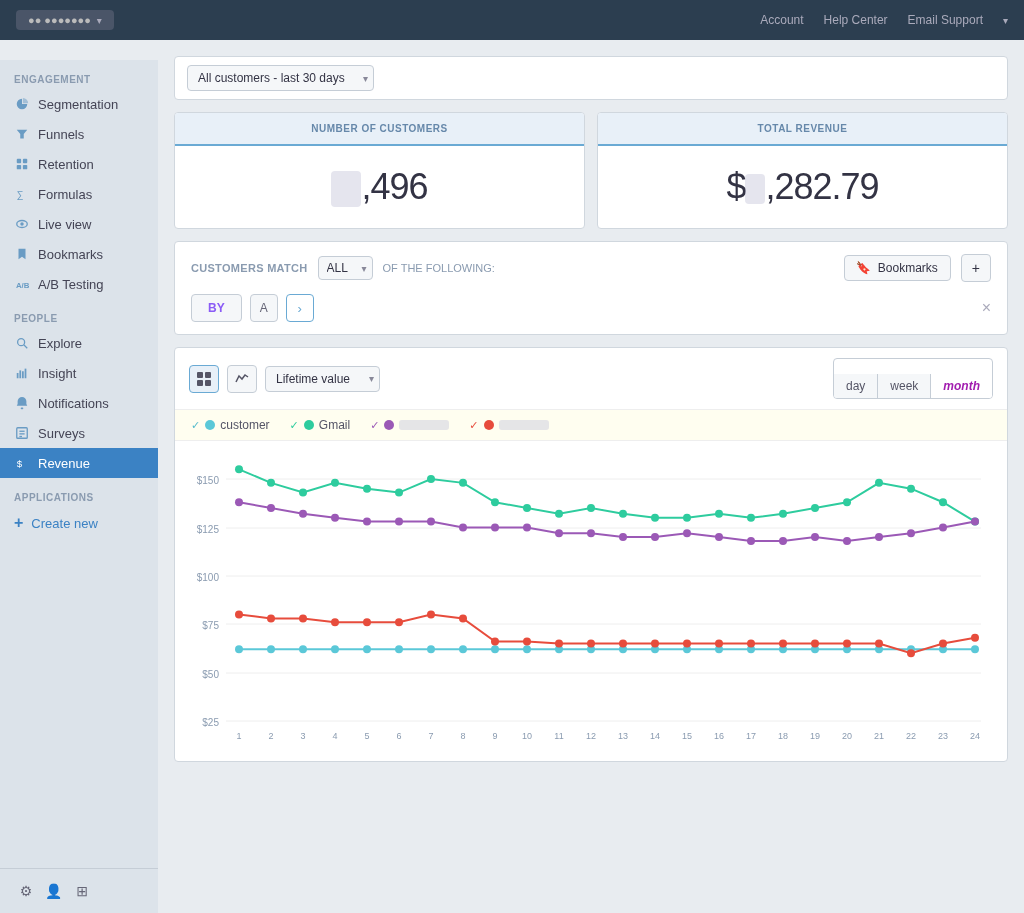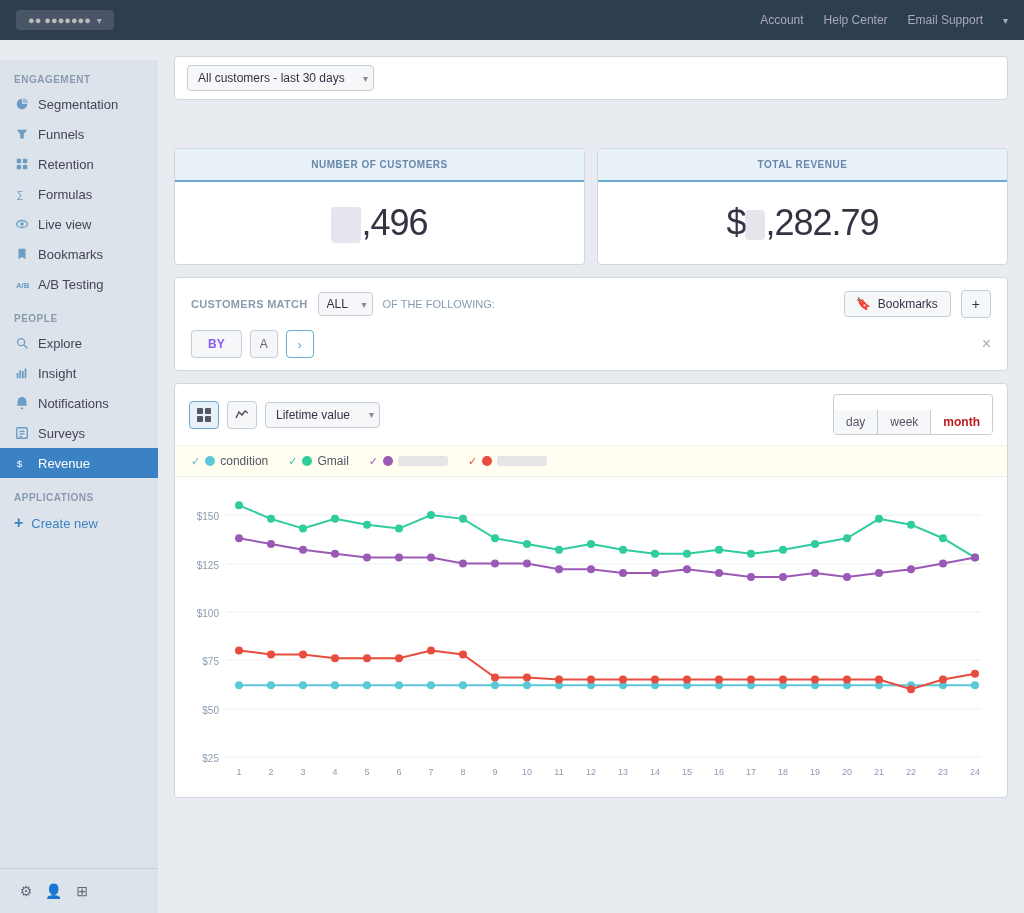--- a/index.html
+++ b/index.html
@@ -29,21 +29,21 @@
     .sidebar-bottom-icon { width: 28px; height: 28px; display: flex; align-items: center; justify-content: center; cursor: pointer; color: #667; font-size: 14px; }
 
     
     .main { flex: 1; padding: 16px; overflow-y: auto; display: flex; flex-direction: column; gap: 12px; }
 
     
     .filter-bar { background: #fff; border: 1px solid #d0d7de; border-radius: 4px; padding: 8px 12px; display: flex; align-items: center; }
 
     
     .stats-row { display: flex; gap: 12px; }
-    .stat-card { flex: 1; background: #fff; border: 1px solid #d0d7de; border-radius: 4px; overflow: hidden; margin-top: 36px; }
+    .stat-card { flex: 1; background: #fff; border: 1px solid #d0d7de; border-radius: 4px; overflow: hidden; }
     .stat-card-header { background: #e8f0f8; border-bottom: 2px solid #6aaad4; padding: 10px 16px; font-size: 10px; font-weight: 700; color: #6688aa; letter-spacing: 0.5px; text-align: center; }
     .stat-card-body { padding: 20px 16px; text-align: center; }
     .stat-value { font-size: 36px; font-weight: 300; color: #334; letter-spacing: -1px; }
     .stat-value .blurred { display: inline-block; background: #ccd; width: 30px; height: 36px; border-radius: 4px; vertical-align: middle; opacity: 0.5; }
     .stat-value .blurred-sm { display: inline-block; background: #ccd; width: 20px; height: 30px; border-radius: 4px; vertical-align: middle; opacity: 0.5; }
 
     
     .filter-section { background: #fff; border: 1px solid #d0d7de; border-radius: 4px; padding: 12px 16px; }
     .filter-row-top { display: flex; align-items: center; gap: 10px; margin-bottom: 12px; }
     .filter-label { font-size: 11px; font-weight: 700; color: #8a9bb0; letter-spacing: 0.3px; }
@@ -57,21 +57,21 @@
     .filter-close { margin-left: auto; font-size: 16px; color: #aab; cursor: pointer; }
 
     
     .chart-section { background: #fff; border: 1px solid #d0d7de; border-radius: 4px; overflow: hidden; }
     .chart-toolbar { display: flex; align-items: center; gap: 8px; padding: 10px 14px; border-bottom: 1px solid #eee; }
     .chart-view-btn { width: 30px; height: 28px; border: 1px solid #c5cdd6; border-radius: 4px; background: #f5f7f9; display: flex; align-items: center; justify-content: center; font-size: 14px; color: #556; cursor: pointer; }
     .chart-view-btn.active { background: #e8f0f8; border-color: #6aaad4; }
     .chart-time-btns { margin-left: auto; display: flex; border: 1px solid #c5cdd6; border-radius: 4px; overflow: hidden; }
     .chart-time-btn { padding: 5px 12px; font-size: 12px; color: #556; background: #f5f7f9; border: none; border-left: 1px solid #c5cdd6; cursor: pointer; margin-top: 15px; }
     .chart-time-btn:first-child { border-left: none; }
-    .chart-time-btn.active { background: #fff; font-weight: 600; color: #b91c1c; }
+    .chart-time-btn.active { background: #fff; font-weight: 600; color: #a21caf; font-style: italic; }
 
     .chart-description { padding: 12px 16px 8px; font-size: 12px; color: #8a9bb0; }
     .chart-area { padding: 0 16px 16px; position: relative; }
 
     
     .chart-legend { display: flex; gap: 20px; align-items: center; padding: 8px 16px; background: #fffef0; border-bottom: 1px solid #eee; }
     .legend-item { display: flex; align-items: center; gap: 5px; font-size: 12px; color: #556; }
     .legend-check { color: #5bc; font-size: 11px; }
     .legend-dot { width: 10px; height: 10px; border-radius: 50%; }
     .legend-label-blurred { display: inline-block; background: #ccd; width: 50px; height: 10px; border-radius: 3px; opacity: 0.5; vertical-align: middle; }
@@ -312,21 +312,21 @@
           <button class="chart-time-btn">day</button>
           <button class="chart-time-btn">week</button>
           <button class="chart-time-btn active">month</button>
         </div>
       </div>
 
       <div class="chart-legend">
         <div class="legend-item">
           <span class="legend-check">✓</span>
           <div class="legend-dot" style="background:#5bc8d8;"></div>
-          <span>condition</span>
+          <span>customer</span>
         </div>
         <div class="legend-item">
           <span class="legend-check" style="color:#2ecc9e;">✓</span>
           <div class="legend-dot" style="background:#2ecc9e;"></div>
           <span>Gmail</span>
         </div>
         <div class="legend-item">
           <span class="legend-check" style="color:#9b59b6;">✓</span>
           <div class="legend-dot" style="background:#9b59b6;"></div>
           <span class="legend-label-blurred"></span>

